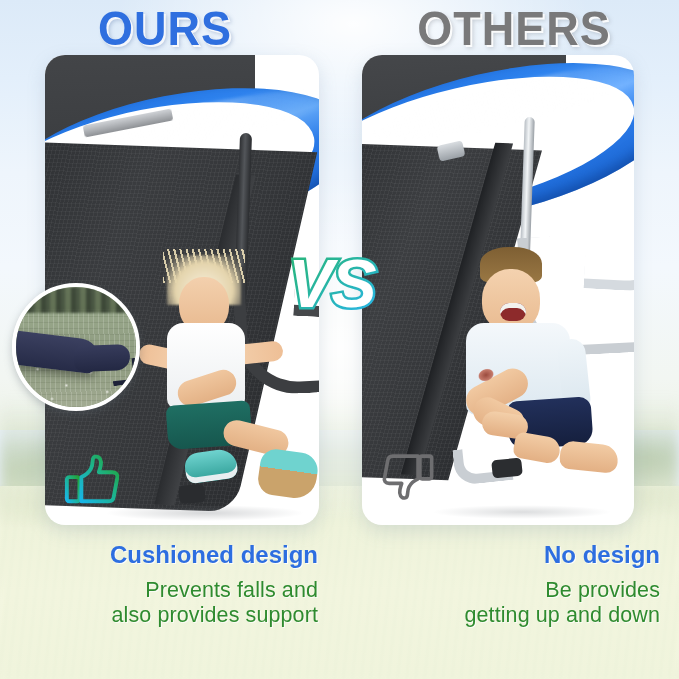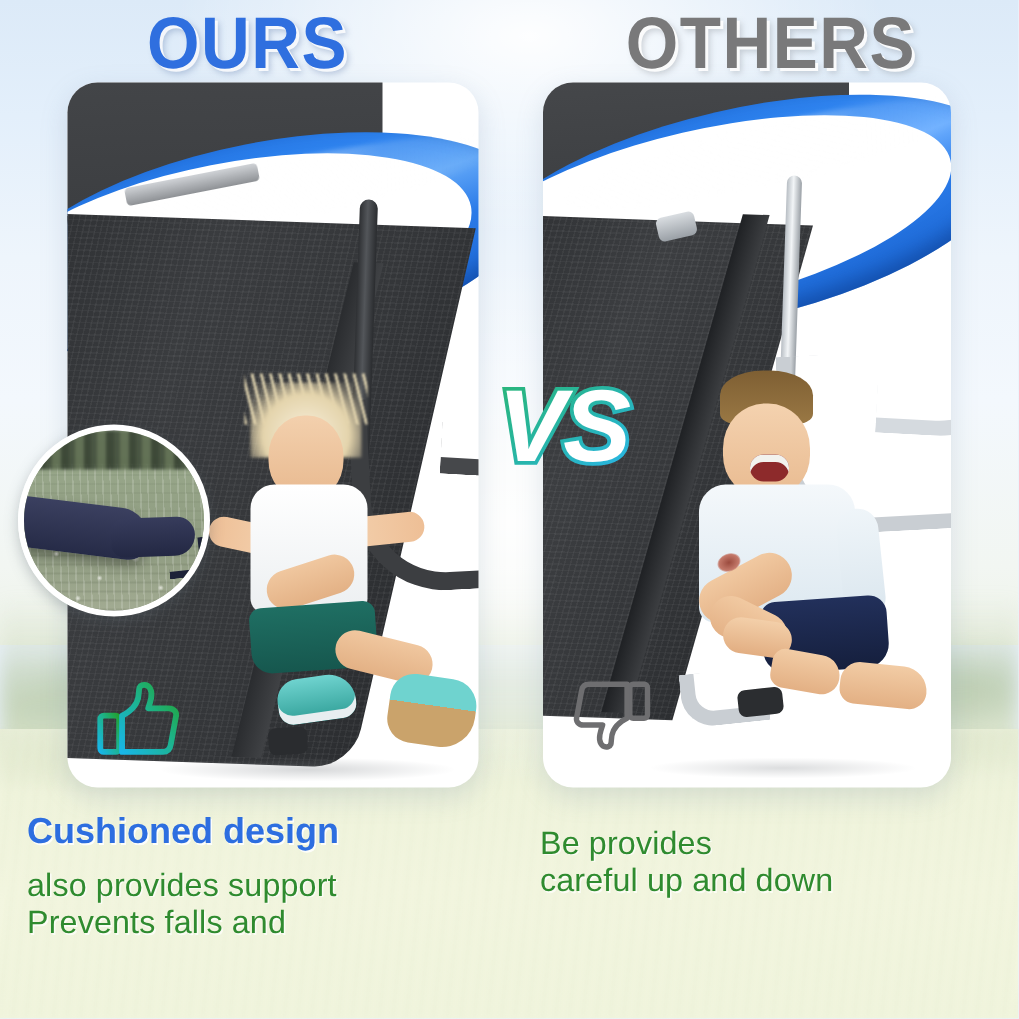--- a/index.html
+++ b/index.html
@@ -375,31 +375,30 @@
   }
 
   
   #vs-badge{
     position:absolute; left:282px; top:245px; z-index:8;
     font-size:62px; font-weight:800; font-style:italic; line-height:1;
     letter-spacing:-1px;
     color:#c2410c;
     -webkit-text-stroke:4px #2bb673;
     paint-order:stroke fill;
-    margin-left:44px;
   }
   #vs-badge svg{ display:block; }
 
   
   .thumb { position:absolute; z-index:9; }
   #thumb-up   { left:62px;  top:448px; width:62px; height:62px; }
   #thumb-down { left:380px; top:448px; width:58px; height:58px; }
 
   
-  .caption { position:absolute; z-index:10; text-align:left; }
+  .caption { position:absolute; z-index:10; text-align:right; }
   #caption-left  { left:18px;  top:541px; width:300px; }
   #caption-right { left:360px; top:541px; width:300px; }
   .cap-title{
     font-size:24px; font-weight:800; color:#2d6ee0; line-height:1.18;
     text-shadow:1px 1px 0 rgba(255,255,255,.85);
   }
   .cap-body{
     margin-top:9px; font-size:21.5px; color:#2f8b2f; line-height:1.17;
     font-weight:400; letter-spacing:.1px;
     text-shadow:1px 1px 0 rgba(255,255,255,.7);
@@ -528,23 +527,24 @@
 <div class="thumb" id="thumb-down">
   <svg viewBox="0 0 64 64" width="58" height="58">
     <rect x="44" y="9" width="13" height="25" rx="2.5" fill="none" stroke="#6e6e70" stroke-width="4"></rect>
     <path d="M42 9 L42 34 C42 34 35 37 32 43 C29 49 32 54 28 55 C23 56 21 51 22 46 C22.6 43 24 39 24 39 L10 39 C6 39 4 36 5 33 L8.5 14 C9 10.5 11 9 14 9 Z" fill="none" stroke="#6e6e70" stroke-width="4" stroke-linejoin="round"></path>
   </svg>
 </div>
 
 <div class="caption" id="caption-left">
   <div class="cap-title">Cushioned design</div>
   <div class="cap-body">
+    <span>Prevents falls and</span>
     <span>also provides support</span>
-    <span>Prevents falls and</span>
   </div>
 </div>
 
 <div class="caption" id="caption-right">
+  <div class="cap-title">No design</div>
   <div class="cap-body">
     <span>Be provides</span>
-    <span>careful up and down</span>
+    <span>getting up and down</span>
   </div>
 </div>
 
 </body></html>

